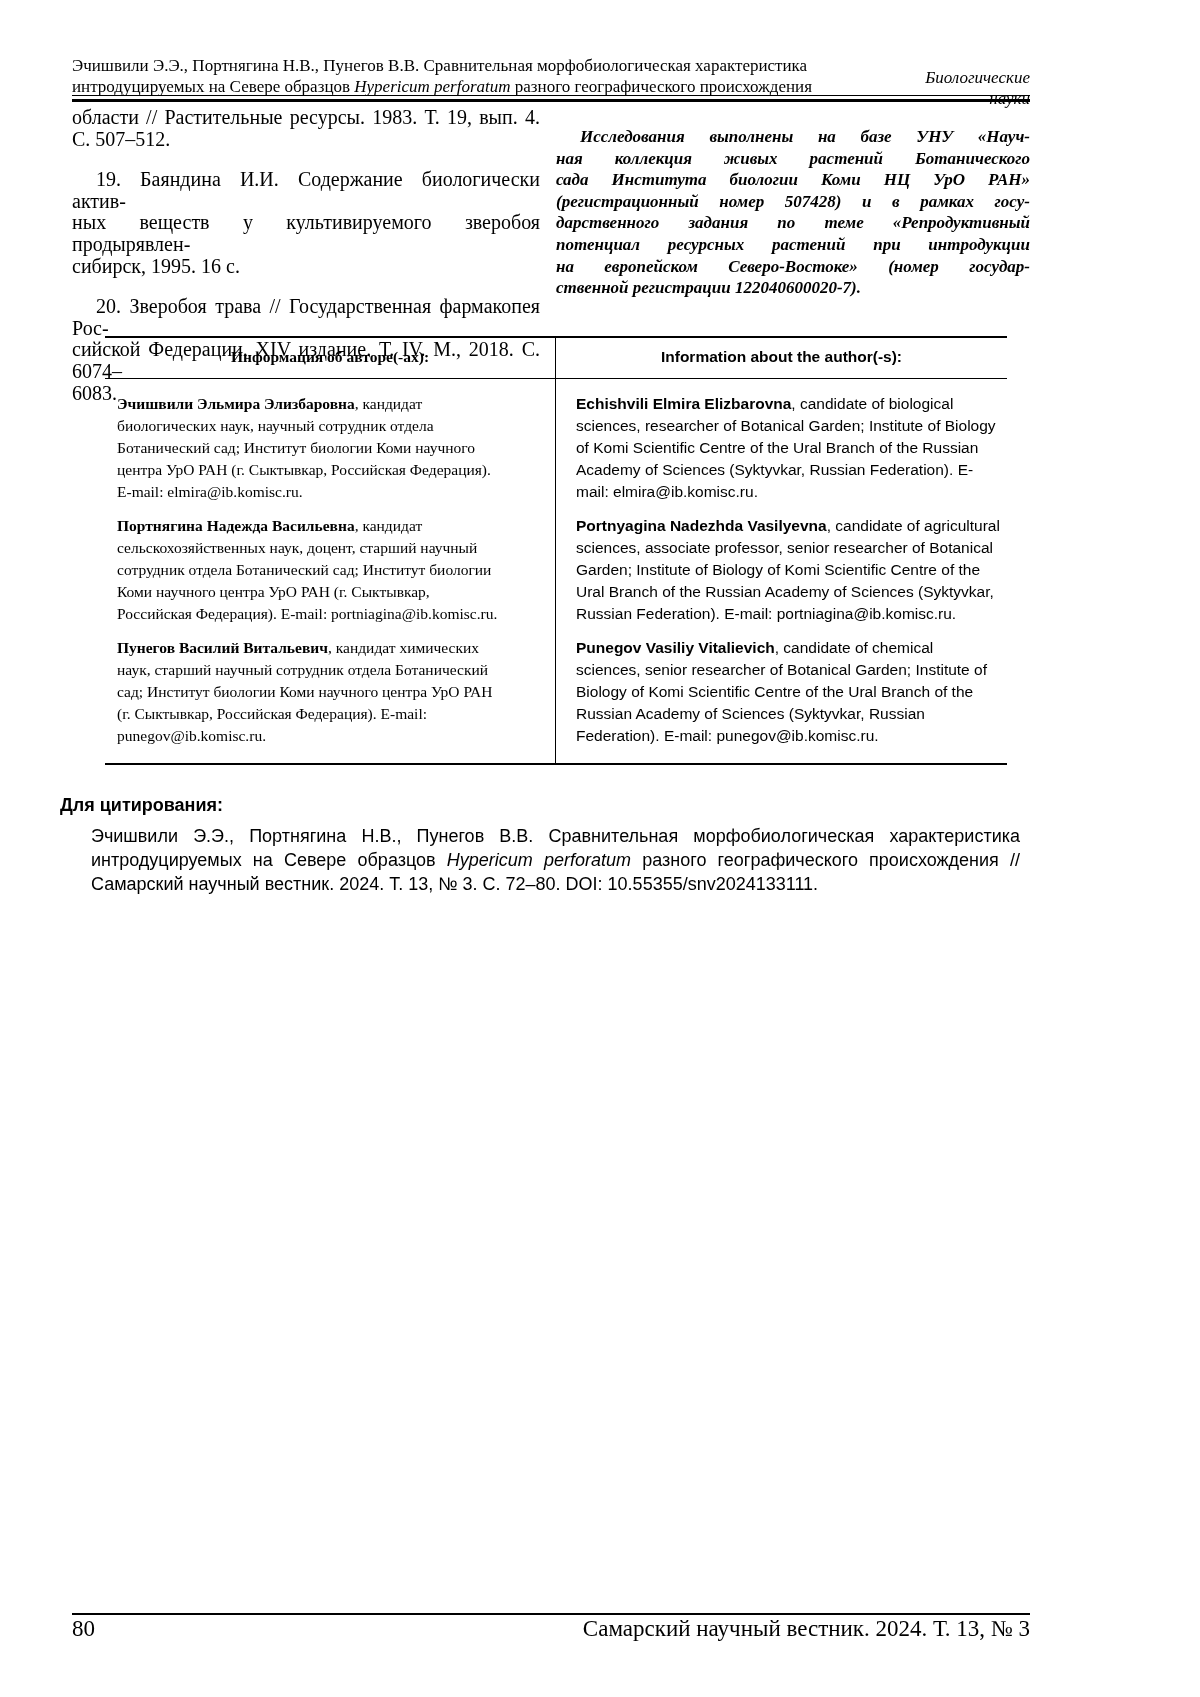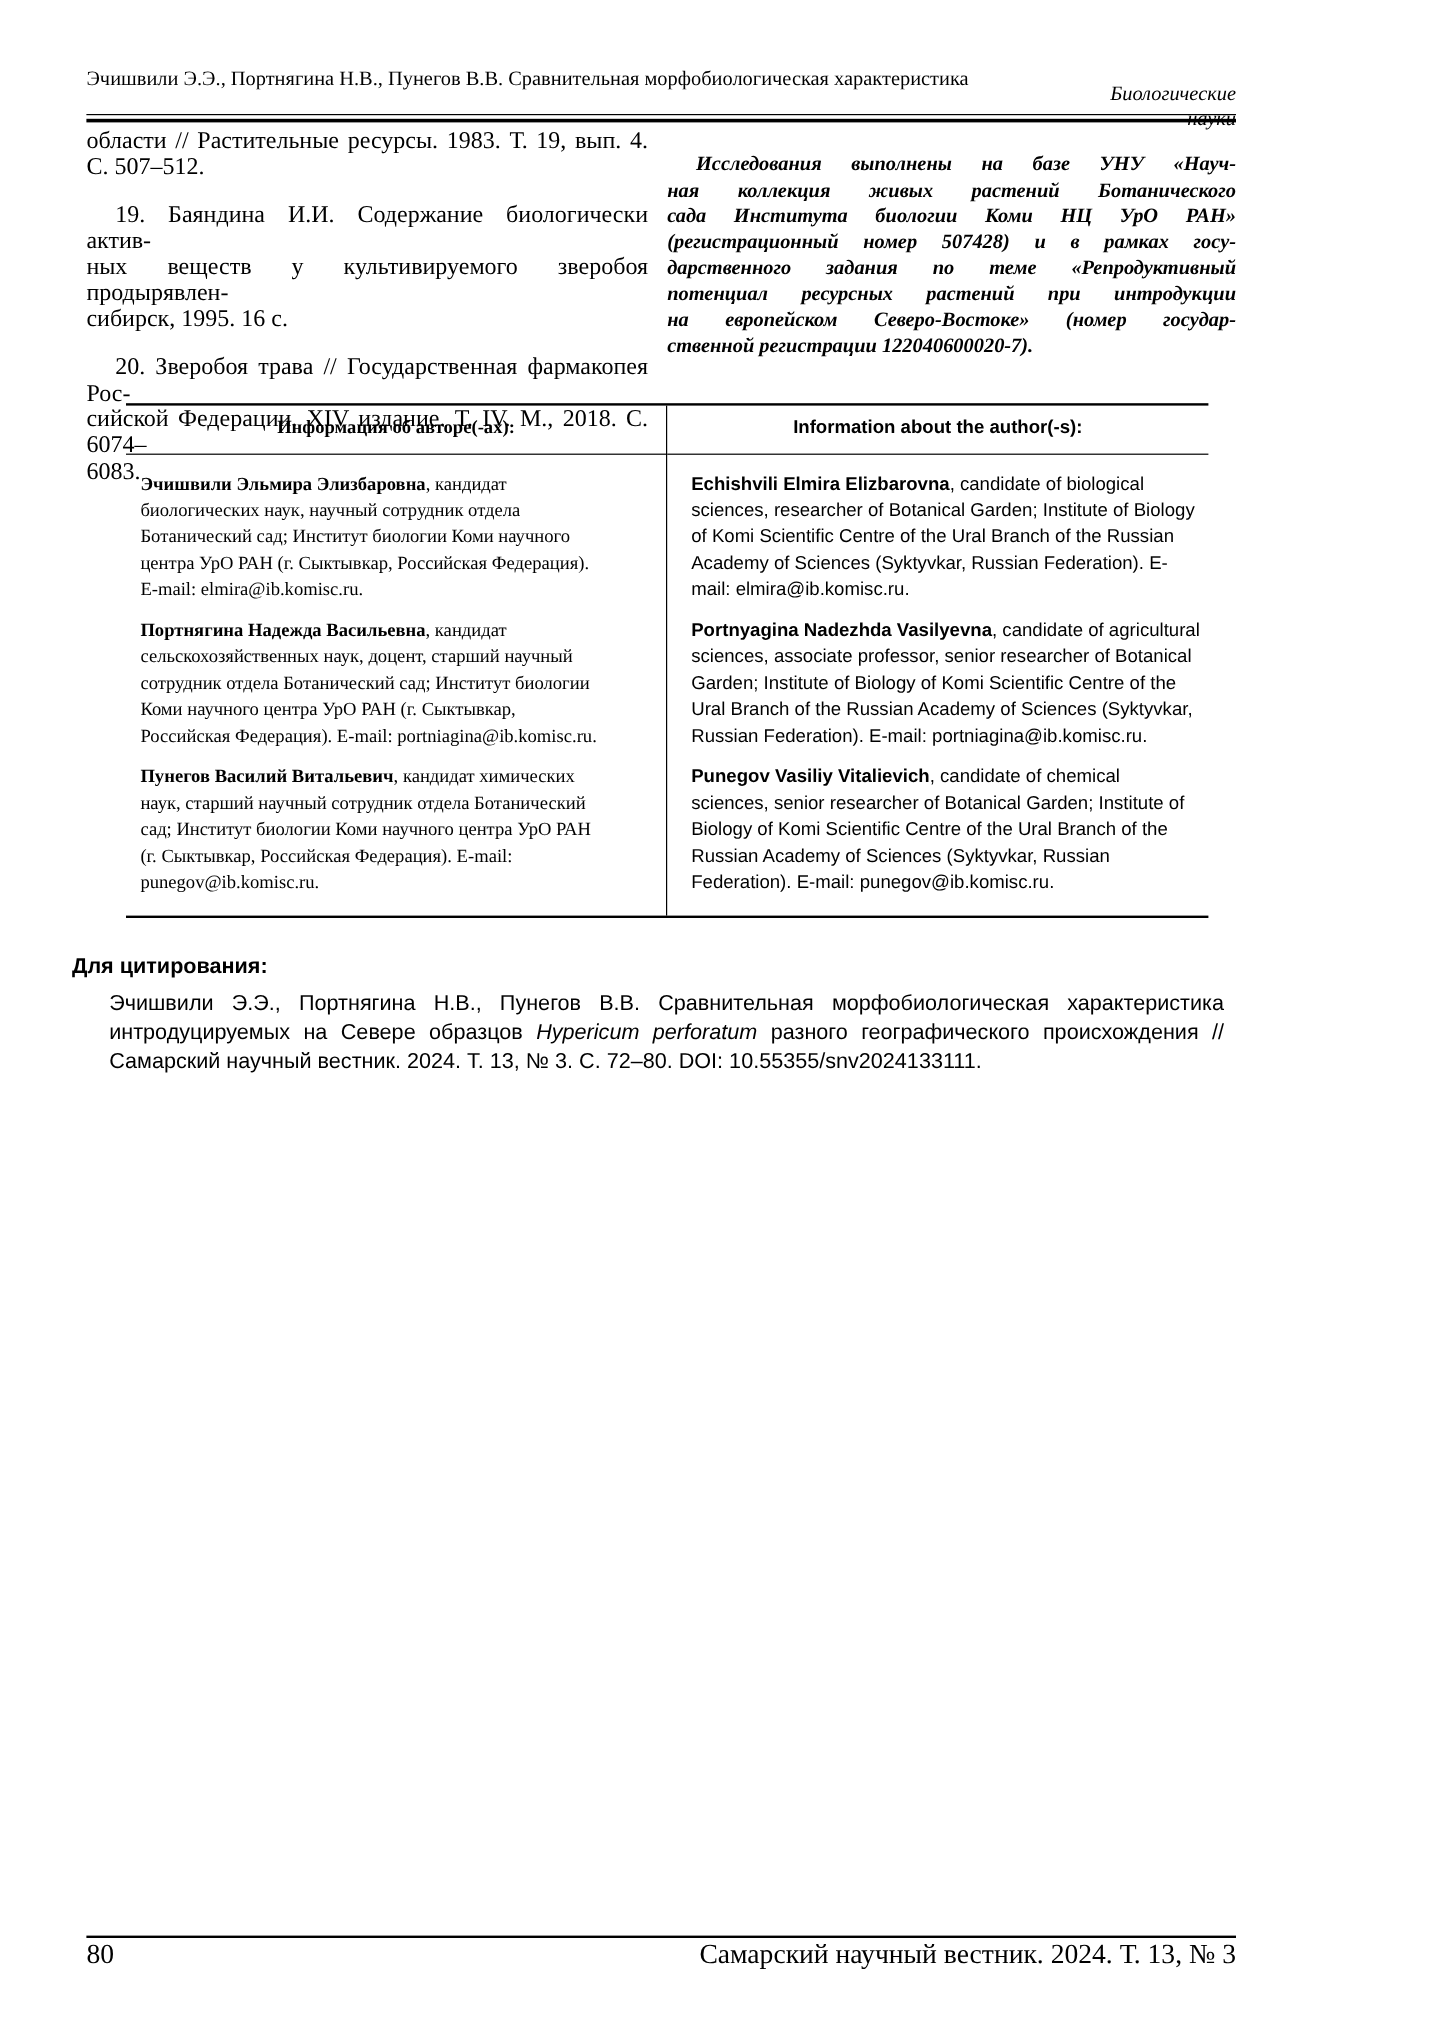--- a/index.html
+++ b/index.html
@@ -51,20 +51,21 @@
   }
 </style>
 </head>
 <body>
 
 <div class="page">
 
   <div class="running-head">
     <div class="head-left">
       <div>Эчишвили Э.Э., Портнягина Н.В., Пунегов В.В. Сравнительная морфобиологическая характеристика</div>
+      <div><span>интродуцируемых на Севере образцов </span><span class="it">Hypericum perforatum</span><span> разного географического происхождения</span></div>
     </div>
     <div class="head-right">
       <div>Биологические</div>
       <div>науки</div>
     </div>
   </div>
 
   <div class="double-rule">
     <div class="dr-thin"></div>
     <div class="dr-gap"></div>

